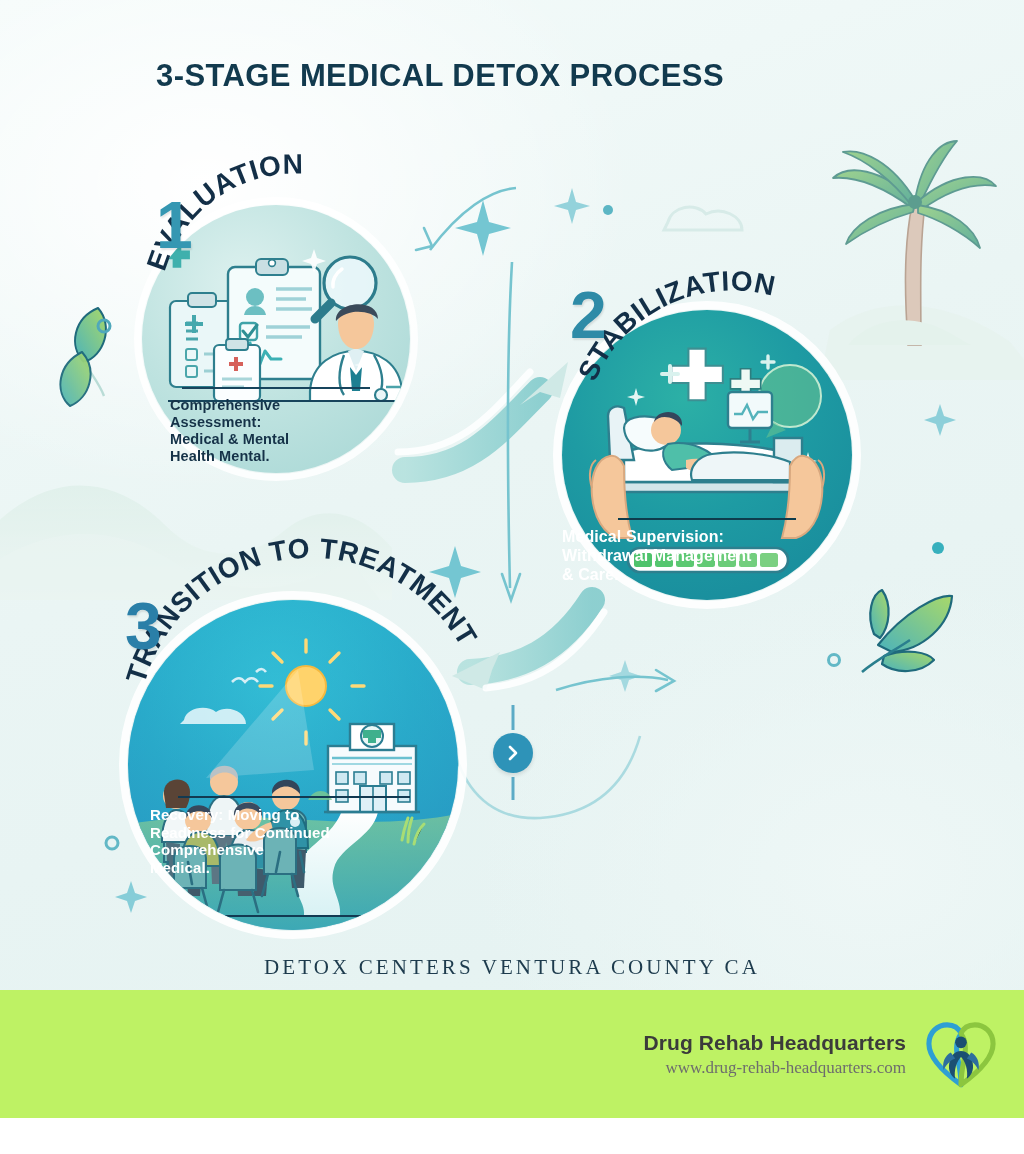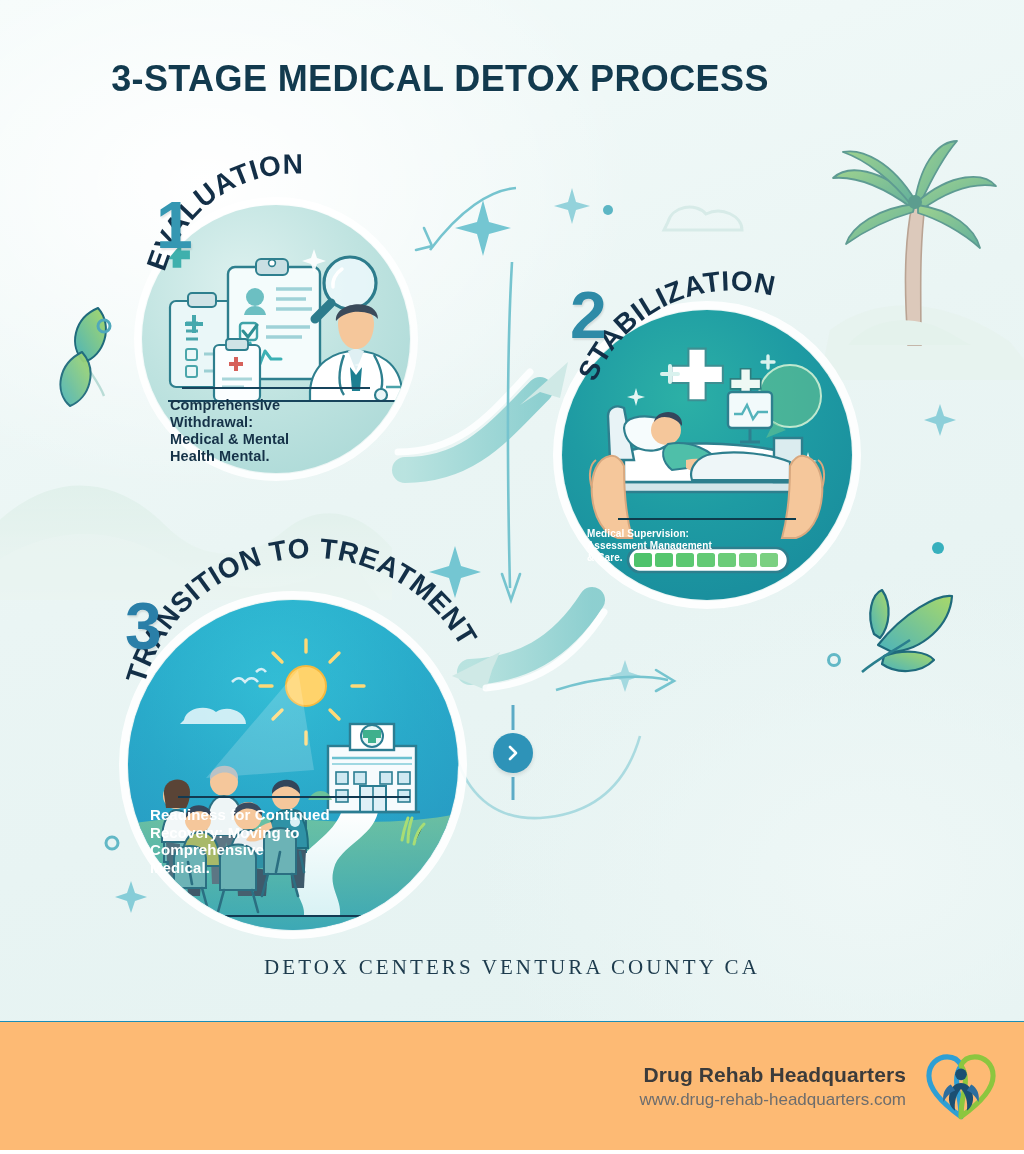--- a/index.html
+++ b/index.html
@@ -18,36 +18,36 @@
       radial-gradient(ellipse 70% 50% at 20% 18%, #ffffff 0%, rgba(255,255,255,0) 60%),
       radial-gradient(ellipse 60% 45% at 85% 85%, #eef7f6 0%, rgba(238,247,246,0) 65%),
       linear-gradient(160deg,#f4fbfa 0%, #eaf5f4 45%, #e4f2f1 100%);
     overflow:hidden;
   }
   .divider {
     position:absolute; left:0; top:1021px; width:1024px; height:5px;
     background:#1b8db5;
   }
   .footer {
-    position:absolute; left:0; top:1022px; width:1024px; height:128px;
-    background:#fdba74;
+    position:absolute; left:0; top:990px; width:1024px; height:128px;
+    background:#bef264;
     display:flex; align-items:center; justify-content:flex-end;
     padding-right:26px; gap:18px;padding-left:28px;
   }
   .footer-text { text-align:right; }
   .brand-name {
     font-size:21px; font-weight:bold; color:#3b3b3b; letter-spacing:.1px;
   }
-  .brand-url { font-size:17px; color:#6d6d6d; margin-top:3px; }
+  .brand-url { font-size:17px; color:#6d6d6d; margin-top:3px;font-family:Liberation Serif, serif; }
   .brand-logo { width:74px; height:70px; flex:0 0 auto; }
 
   
   .title {
     position:absolute; left:0; top:58px; width:880px; text-align:center;
-    font-size:36px; font-weight:bold; color:#123a4e;
+    font-size:31px; font-weight:bold; color:#123a4e;
     letter-spacing:.4px;
     text-shadow:1px 1px 0 rgba(255,255,255,.6);
   }
   .caption {
     position:absolute; left:0; top:955px; width:1024px; text-align:center;
     font-family:"Liberation Serif", serif;
     font-size:21px; color:#1d3b4d; letter-spacing:3.1px;
   }
 
   
@@ -88,21 +88,21 @@
   #stage1 .body-text { left:28px; top:192px; width:212px; font-size:14.5px; color:#153248; }
   #stage1 .sep-line { left:40px; top:182px; width:188px; background:#17445c; }
 
   
   #stage2 { left:562px; top:310px; width:290px; height:290px; }
   #stage2 .disc { width:290px; height:290px;
     background:radial-gradient(circle at 42% 30%, #2cb0a6 0%, #1e9ba3 45%, #17879a 100%); }
   #stage2 .ring { left:-9px; top:-9px; width:308px; height:308px;
     border:8px solid rgba(255,255,255,.9); }
   #stage2 .stage-num { left:8px; top:-28px; color:#2e8ba7; }
-  #stage2 .body-text { left:25px; top:218px; width:270px; font-size:10px; color:#ffffff; }
+  #stage2 .body-text { left:0; top:218px; width:270px; font-size:16px; color:#ffffff; }
   #stage2 .sep-line { left:56px; top:208px; width:178px; background:#0e3c4c; }
 
   
   #stage3 { left:128px; top:600px; width:330px; height:330px; }
   #stage3 .disc { width:330px; height:330px;
     background:radial-gradient(circle at 45% 26%, #35bfd6 0%, #27a5c6 45%, #2489bb 100%); }
   #stage3 .ring { left:-9px; top:-9px; width:348px; height:348px;
     border:8px solid rgba(255,255,255,.9); }
   #stage3 .stage-num { left:-3px; top:-7px; color:#2a7fa8; }
   #stage3 .body-text { left:22px; top:206px; width:288px; font-size:15px; color:#ffffff; }
@@ -282,21 +282,21 @@
       </div>
       <div class="ring"></div>
       <svg class="arc-label" style="left:-30px; top:-58px; width:340px; height:170px;" viewBox="0 0 340 170" xmlns="http://www.w3.org/2000/svg">
         <path id="arc1" d="M 48 150 A 135 135 0 0 1 308 112" fill="none"></path>
         <text><textPath href="#arc1" startOffset="7%">EVALUATION</textPath></text>
       </svg>
       <div class="stage-num">1</div>
       <div class="sep-line"></div>
       <div class="body-text">
         <div>Comprehensive</div>
-        <div>Withdrawal:</div>
+        <div>Assessment:</div>
         <div>Medical &amp; Mental</div>
         <div>Health Mental.</div>
       </div>
     </div>
 
     <div class="stage" id="stage2">
       <div class="disc">
         <svg class="art" width="290" height="290" viewBox="0 0 290 290" xmlns="http://www.w3.org/2000/svg">
 
           <circle cx="228" cy="86" r="31" fill="#6cc48f" fill-opacity=".55" stroke="#bfe8cf" stroke-width="2"></circle>
@@ -357,21 +357,21 @@
       </div>
       <div class="ring"></div>
       <svg class="arc-label" style="left:-24px; top:-66px; width:360px; height:190px;" viewBox="0 0 360 190" xmlns="http://www.w3.org/2000/svg">
         <path id="arc2" d="M 52 152 A 148 148 0 0 1 326 128" fill="none"></path>
         <text><textPath href="#arc2" startOffset="4%">STABILIZATION</textPath></text>
       </svg>
       <div class="stage-num">2</div>
       <div class="sep-line"></div>
       <div class="body-text">
         <div>Medical Supervision:</div>
-        <div>Assessment Management</div>
+        <div>Withdrawal Management</div>
         <div>&amp; Care.</div>
       </div>
     </div>
 
     <div class="stage" id="stage3">
       <div class="disc">
         <svg class="art" width="330" height="330" viewBox="0 0 330 330" xmlns="http://www.w3.org/2000/svg">
           <defs>
             <linearGradient id="skyG" x1="0" y1="0" x2="0" y2="1">
               <stop offset="0" stop-color="#2fc2d8"></stop>
@@ -498,22 +498,22 @@
         </svg>
       </div>
       <div class="ring"></div>
       <svg class="arc-label" style="left:-30px; top:-62px; width:420px; height:210px;" viewBox="0 0 420 210" xmlns="http://www.w3.org/2000/svg">
         <path id="arc3" d="M 44 156 A 172 172 0 0 1 378 146" fill="none"></path>
         <text><textPath href="#arc3" startOffset="2%">TRANSITION TO TREATMENT</textPath></text>
       </svg>
       <div class="stage-num">3</div>
       <div class="sep-line"></div>
       <div class="body-text">
+        <div>Recovery: Moving to</div>
         <div>Readiness for Continued</div>
-        <div>Recovery: Moving to</div>
         <div>Comprehensive</div>
         <div>Medical.</div>
       </div>
     </div>
 
     <div class="next-btn">
       <svg width="18" height="18" viewBox="0 0 18 18" xmlns="http://www.w3.org/2000/svg">
         <path d="M6 3 L 12 9 L 6 15" fill="none" stroke="#ffffff" stroke-width="2.6" stroke-linecap="round" stroke-linejoin="round"></path>
       </svg>
     </div>

